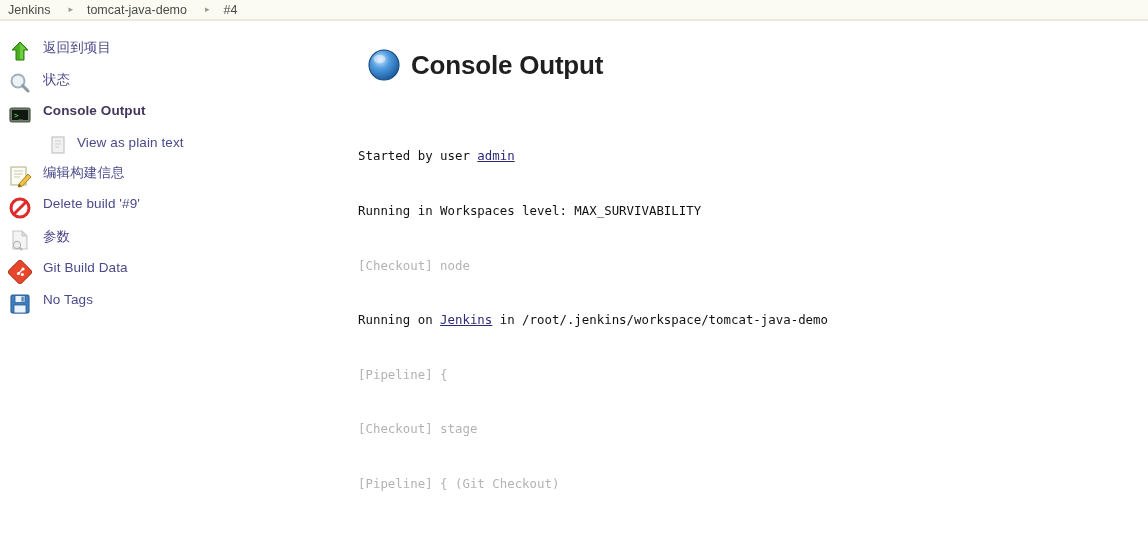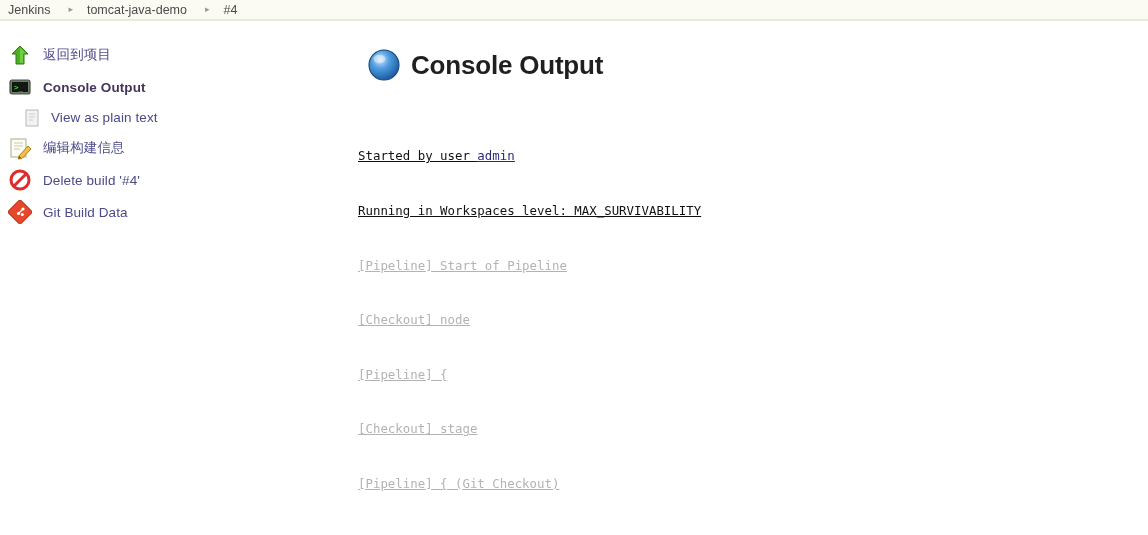--- a/index.html
+++ b/index.html
@@ -54,21 +54,20 @@
   }
   .content {
     flex: 1 1 auto;
     padding-top: 22px;
     min-width: 0;
   }
 
   
   .task {
     display: flex;
-    align-items: center;
     height: 32px;
     padding-left: 8px;
     text-decoration: none;
   }
   .task .ico {
     width: 24px;
     height: 24px;
     flex: 0 0 24px;
     margin-right: 11px;
     display: block;
@@ -78,21 +77,21 @@
     color: #4a4a8a;
     white-space: nowrap;
     letter-spacing: .1px;
   }
   .task.active .lbl {
     font-weight: bold;
     color: #44355b;
   }
   .task.sub {
     height: 29px;
-    padding-left: 22px;
+    padding-left: 48px;
   }
   .task.sub .ico { width: 20px; height: 20px; flex: 0 0 20px; margin-right: 9px; }
   .task.sub .lbl { color: #4a4a8a; }
 
   
   .page-head {
     display: flex;
     align-items: center;
     margin: 0 0 0 12px;
     height: 44px;
@@ -114,21 +113,21 @@
   
   .console {
     margin: 24px 0 0 3px;
     font-family: "DejaVu Sans Mono", "Liberation Mono", monospace;
     font-size: 12.4px;
     line-height: 18.2px;
     color: #111111;
     white-space: pre;
     overflow: hidden;
   }
-  .console .ln { white-space: pre; text-decoration: underline; }
+  .console .ln { white-space: pre; }
   .console .ln.pipeline { color: #b3b3b3; }
   .console a {
     color: #2b2b7a;
     text-decoration: underline;
   }
 </style>
 </head>
 <body>
 
 <div id="page">
@@ -148,20 +147,29 @@
       <a class="task" href="#">
         <span class="ico">
           <svg width="24" height="24" viewBox="0 0 24 24">
             <polygon points="12,3 20,11 16,11 16,21 8,21 8,11 4,11" fill="#4caf22" stroke="#2f7a10" stroke-width="1"></polygon>
             <polygon points="12,4.5 18,10.2 15,10.2 15,20 12,20" fill="#78d84c" opacity=".75"></polygon>
           </svg>
         </span>
         <span class="lbl">返回到项目</span>
       </a>
 
+      <a class="task" href="#">
+        <span class="ico">
+          <svg width="24" height="24" viewBox="0 0 24 24">
+            <circle cx="10" cy="10" r="6.5" fill="#eef2f5" stroke="#9fb0bd" stroke-width="2"></circle>
+            <line x1="14.6" y1="14.6" x2="20" y2="20" stroke="#8a9aa7" stroke-width="3" stroke-linecap="round"></line>
+          </svg>
+        </span>
+        <span class="lbl">状态</span>
+      </a>
 
 
       <a class="task active" href="#">
         <span class="ico">
           <svg width="24" height="24" viewBox="0 0 24 24">
             <rect x="2" y="5" width="20" height="14" rx="2" fill="#6f7a6a" stroke="#4a5246" stroke-width="1.2"></rect>
             <rect x="4" y="7" width="16" height="10" fill="#111811"></rect>
             <text x="6" y="14.6" font-family="monospace" font-size="7.5" fill="#55e255">&gt;_</text>
           </svg>
         </span>
@@ -194,37 +202,59 @@
         <span class="lbl">编辑构建信息</span>
       </a>
 
       <a class="task" href="#">
         <span class="ico">
           <svg width="24" height="24" viewBox="0 0 24 24">
             <circle cx="12" cy="12" r="9" fill="#ffffff" stroke="#e02b2b" stroke-width="3"></circle>
             <line x1="6" y1="18" x2="18" y2="6" stroke="#e02b2b" stroke-width="3"></line>
           </svg>
         </span>
-        <span class="lbl">Delete build '#4'</span>
-      </a>
-
+        <span class="lbl">Delete build '#9'</span>
+      </a>
+
+      <a class="task" href="#">
+        <span class="ico">
+          <svg width="24" height="24" viewBox="0 0 24 24">
+            <path d="M5 3 h9 l5 5 v13 h-14 z" fill="#f4f4f4" stroke="#c6c6c6" stroke-width="1.1"></path>
+            <path d="M14 3 v5 h5 z" fill="#dcdcdc" stroke="#c6c6c6" stroke-width="1"></path>
+            <circle cx="9" cy="17" r="3.6" fill="#eeeeee" stroke="#b5b5b5" stroke-width="1.1"></circle>
+            <line x1="11.6" y1="19.6" x2="14" y2="22" stroke="#b5b5b5" stroke-width="2"></line>
+          </svg>
+        </span>
+        <span class="lbl">参数</span>
+      </a>
 
       <a class="task" href="#">
         <span class="ico">
           <svg width="24" height="24" viewBox="0 0 24 24">
             <rect x="3.2" y="3.2" width="17.6" height="17.6" rx="2" transform="rotate(45 12 12)" fill="#e8472c" stroke="#b8351d" stroke-width="1"></rect>
             <circle cx="15" cy="9" r="1.6" fill="#ffffff"></circle>
             <circle cx="10.5" cy="13.5" r="1.6" fill="#ffffff"></circle>
             <circle cx="14.3" cy="14.6" r="1.5" fill="#ffffff"></circle>
             <line x1="10.5" y1="13.5" x2="15" y2="9" stroke="#ffffff" stroke-width="1.3"></line>
           </svg>
         </span>
         <span class="lbl">Git Build Data</span>
       </a>
 
+      <a class="task" href="#">
+        <span class="ico">
+          <svg width="24" height="24" viewBox="0 0 24 24">
+            <rect x="3" y="3" width="18" height="18" rx="1.5" fill="#3f7fc4" stroke="#2a5c93" stroke-width="1.1"></rect>
+            <rect x="7" y="3.6" width="10" height="7" fill="#eaf2fa" stroke="#2a5c93" stroke-width=".8"></rect>
+            <rect x="13.4" y="4.6" width="2.4" height="5" fill="#5a87b8"></rect>
+            <rect x="6" y="13" width="12" height="8" fill="#eaf2fa" stroke="#2a5c93" stroke-width=".8"></rect>
+          </svg>
+        </span>
+        <span class="lbl">No Tags</span>
+      </a>
 
 
 
 
 
     </div>
 
     <div class="content">
 
       <div class="page-head">
@@ -240,22 +270,22 @@
             <circle cx="17" cy="17" r="15" fill="url(#orbg)" stroke="#14457a" stroke-width="1.1"></circle>
             <ellipse cx="12.5" cy="11" rx="6" ry="4.2" fill="#ffffff" opacity=".45"></ellipse>
           </svg>
         </span>
         <h1>Console Output</h1>
       </div>
 
       <div class="console">
         <div class="ln"><span>Started by user </span><a href="#">admin</a></div>
         <div class="ln">Running in Workspaces level: MAX_SURVIVABILITY</div>
-        <div class="ln pipeline">[Pipeline] Start of Pipeline</div>
         <div class="ln pipeline">[Checkout] node</div>
+        <div class="ln"><span>Running on </span><a href="#">Jenkins</a><span> in /root/.jenkins/workspace/tomcat-java-demo</span></div>
         <div class="ln pipeline">[Pipeline] {</div>
         <div class="ln pipeline">[Checkout] stage</div>
         <div class="ln pipeline">[Pipeline] { (Git Checkout)</div>
         
         
         
         
         
         
         

